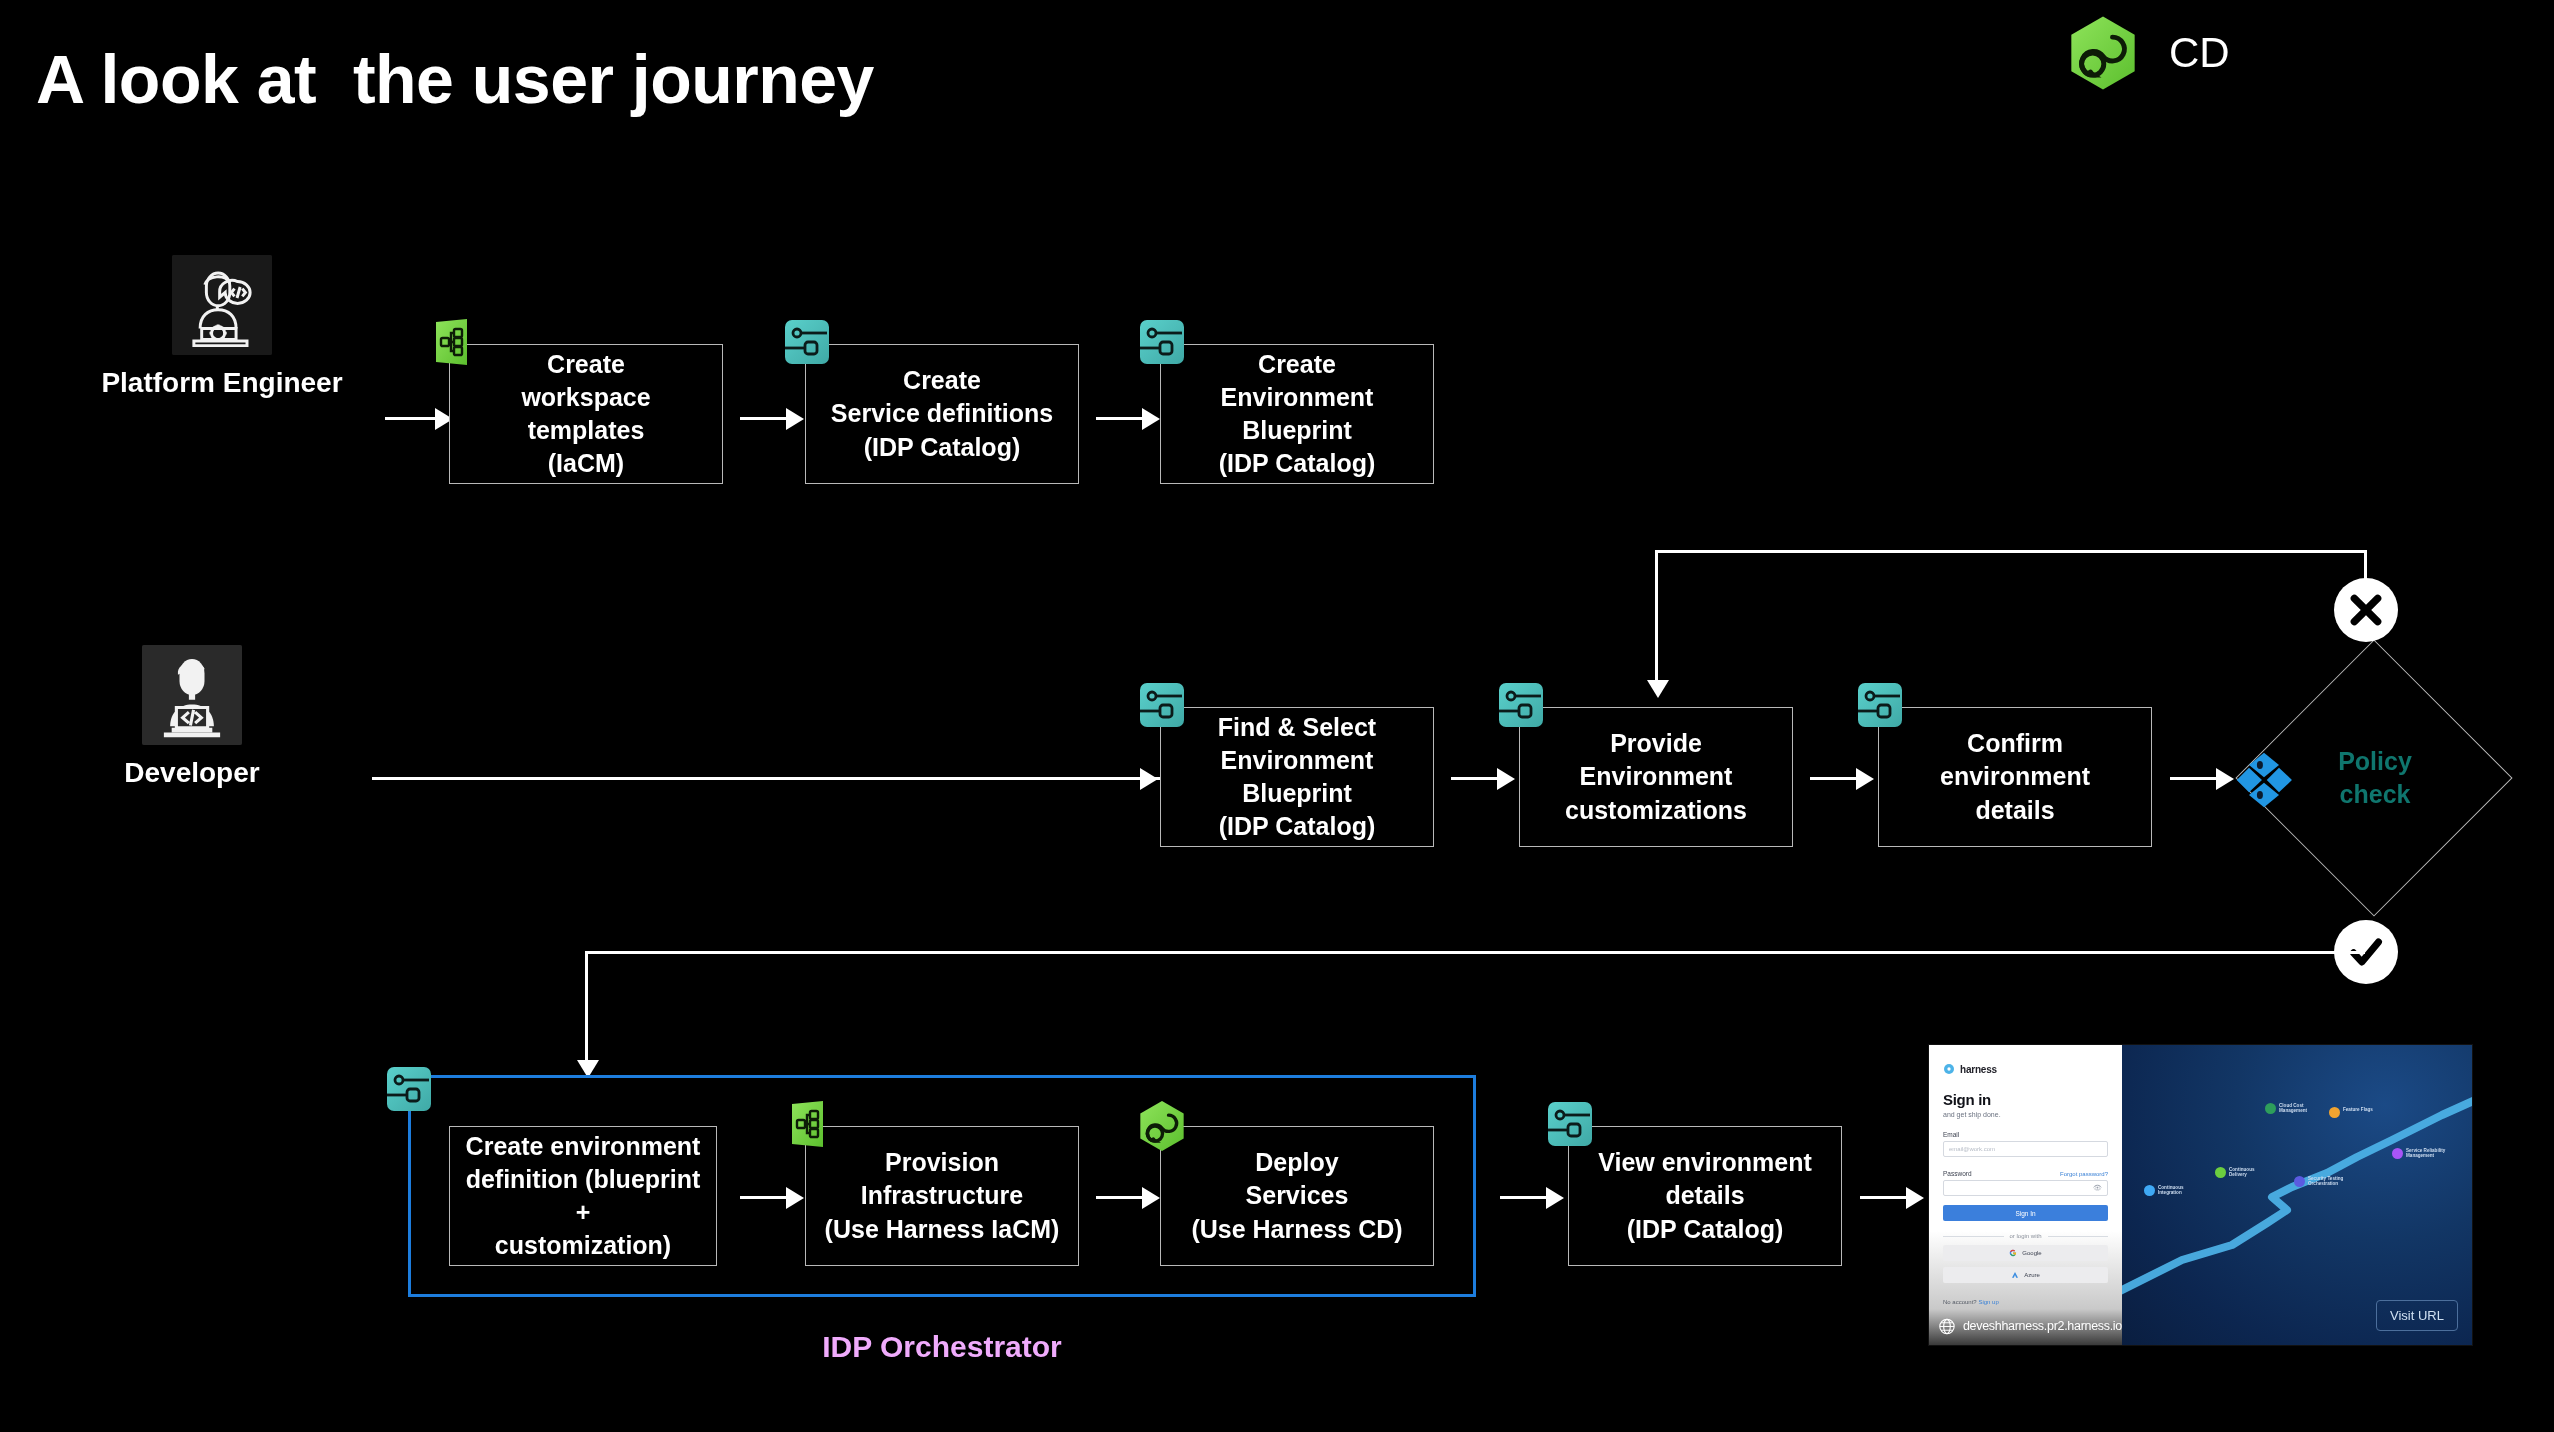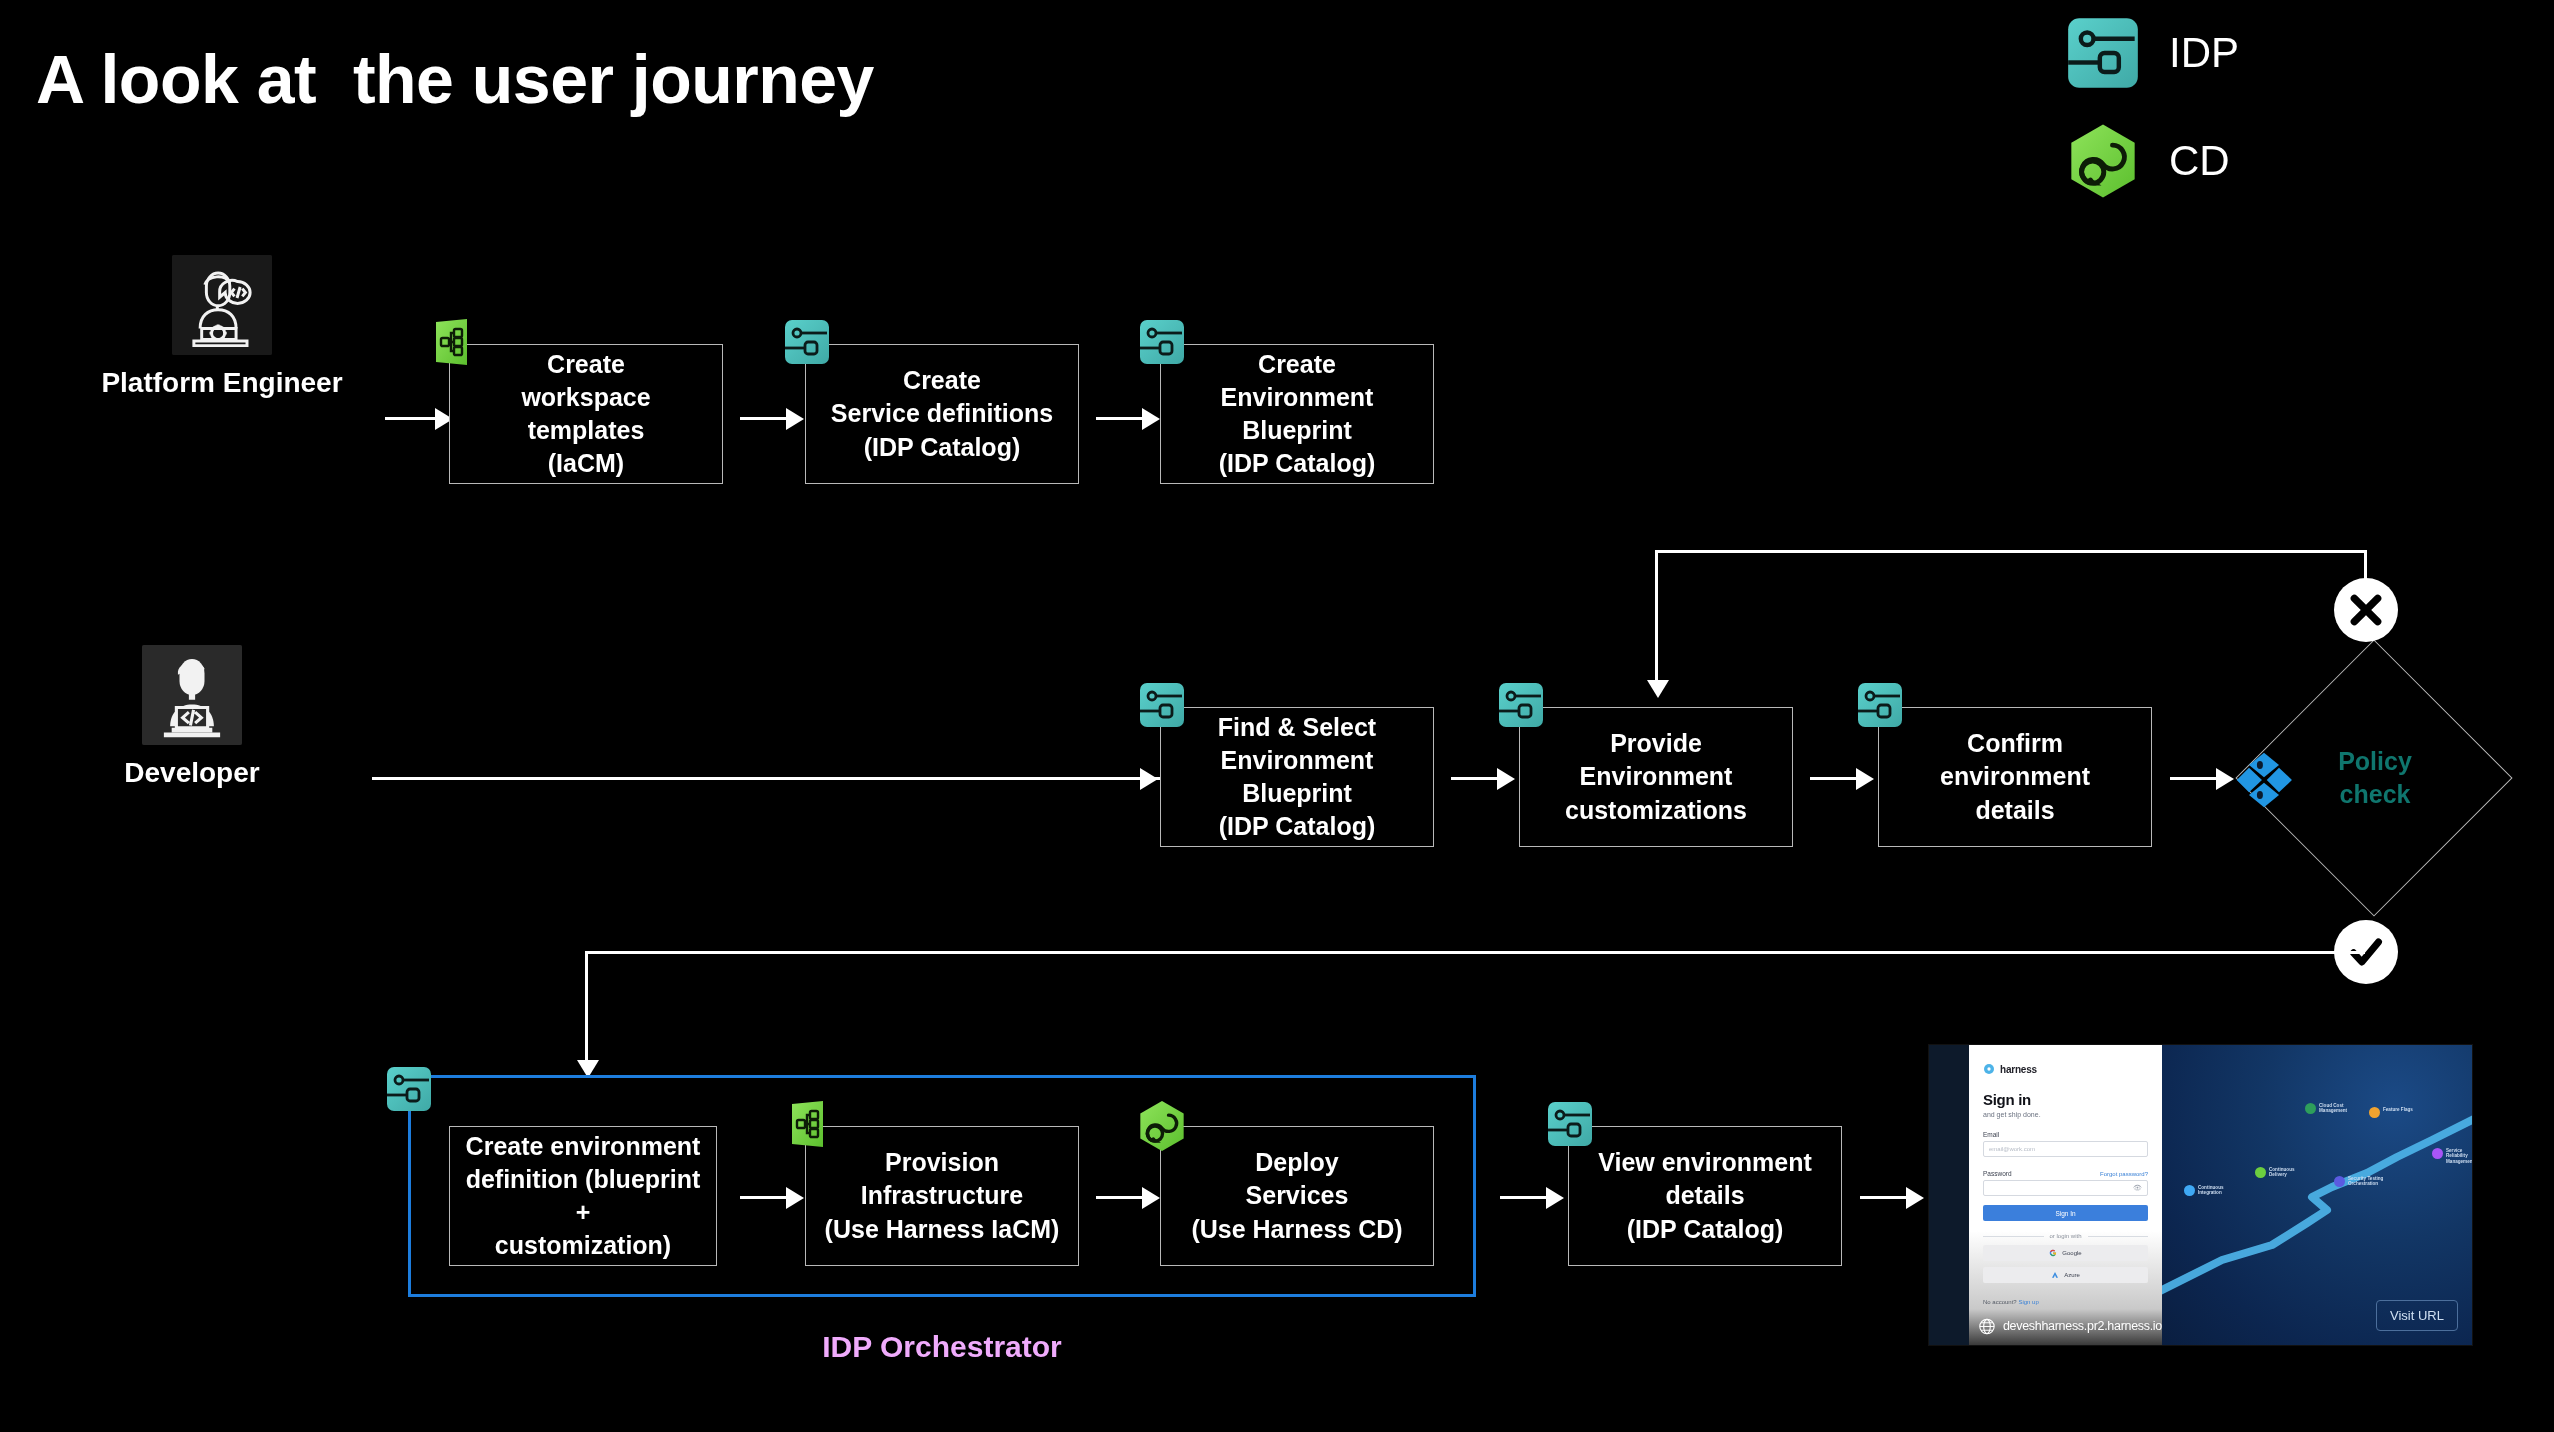--- a/index.html
+++ b/index.html
@@ -86,21 +86,21 @@
 
   
   .preview {
     position: absolute; left: 1929px; top: 1045px; width: 543px; height: 300px;
     background: #0d1a2b; overflow: hidden; display: flex;
     box-shadow: 0 0 0 1px #111;
   }
   .pv-left {
     width: 193px; height: 100%;
     background: linear-gradient(180deg,#ffffff 0%,#ffffff 62%,#c9c9c9 88%,#3a3a3a 100%);
-    padding: 18px 14px 0 14px; position: relative; margin-left: 40px;
+    padding: 18px 14px 0 14px; position: relative;
   }
   .pv-logo { display:flex; align-items:center; gap:5px; margin-bottom: 16px; }
   .pv-logo-text { font-size: 10px; font-weight: bold; color: #22222a; letter-spacing: -0.2px; }
   .pv-signin { font-size: 15px; font-weight: bold; color: #101118; letter-spacing: -0.3px; }
   .pv-tag { font-size: 7px; color: #6b7280; margin-top: 3px; }
   .pv-flabel { font-size: 6.5px; color: #3d4250; margin-top: 13px; }
   .pv-input {
     height: 16px; border: 1px solid #d5d9e0; border-radius: 2px; background:#fff;
     margin-top: 3px; font-size: 6px; color:#b6bcc6; padding: 4px 5px; position: relative;
   }
@@ -140,40 +140,20 @@
 </style>
 </head>
 <body>
 
 <div class="stage">
 
   <div class="title">A look at  the user journey</div>
 
   <div class="legend">
 
-    <div class="legend-row">
-      <span class="badge">
-        <svg width="76" height="76" viewBox="0 0 48 48">
-          <defs>
-              <linearGradient id="lgIdp" x1="0" y1="0" x2="1" y2="1">
-            <stop offset="0" stop-color="#5ad0cb"></stop>
-                <stop offset="1" stop-color="#3fa9a6"></stop>
-          </linearGradient>
-            </defs>
-          <rect x="2" y="2" width="44" height="44" rx="7" fill="url(#lgIdp)"></rect>
-          <g fill="none" stroke="#0b1b1a" stroke-width="2.8">
-            <circle cx="14" cy="15" r="4"></circle>
-            <path d="M18 15 H44"></path>
-            <path d="M2 30 H22"></path>
-            <rect x="22" y="24" width="12" height="12" rx="3"></rect>
-          </g>
-        </svg>
-      </span>
-      <span class="legend-label">IDP</span>
-    </div>
 
 
     <div class="legend-row">
       <span class="badge">
         <svg width="76" height="76" viewBox="0 0 48 48">
           <defs>
               <linearGradient id="lgCd" x1="0" y1="0" x2="1" y2="1">
             <stop offset="0" stop-color="#8ee35a"></stop>
                 <stop offset="1" stop-color="#5cbf2e"></stop>
           </linearGradient>

